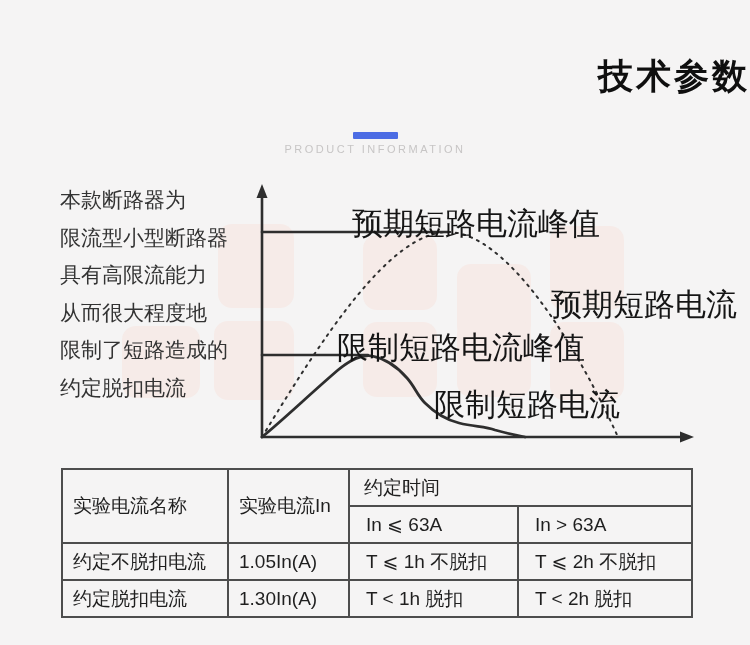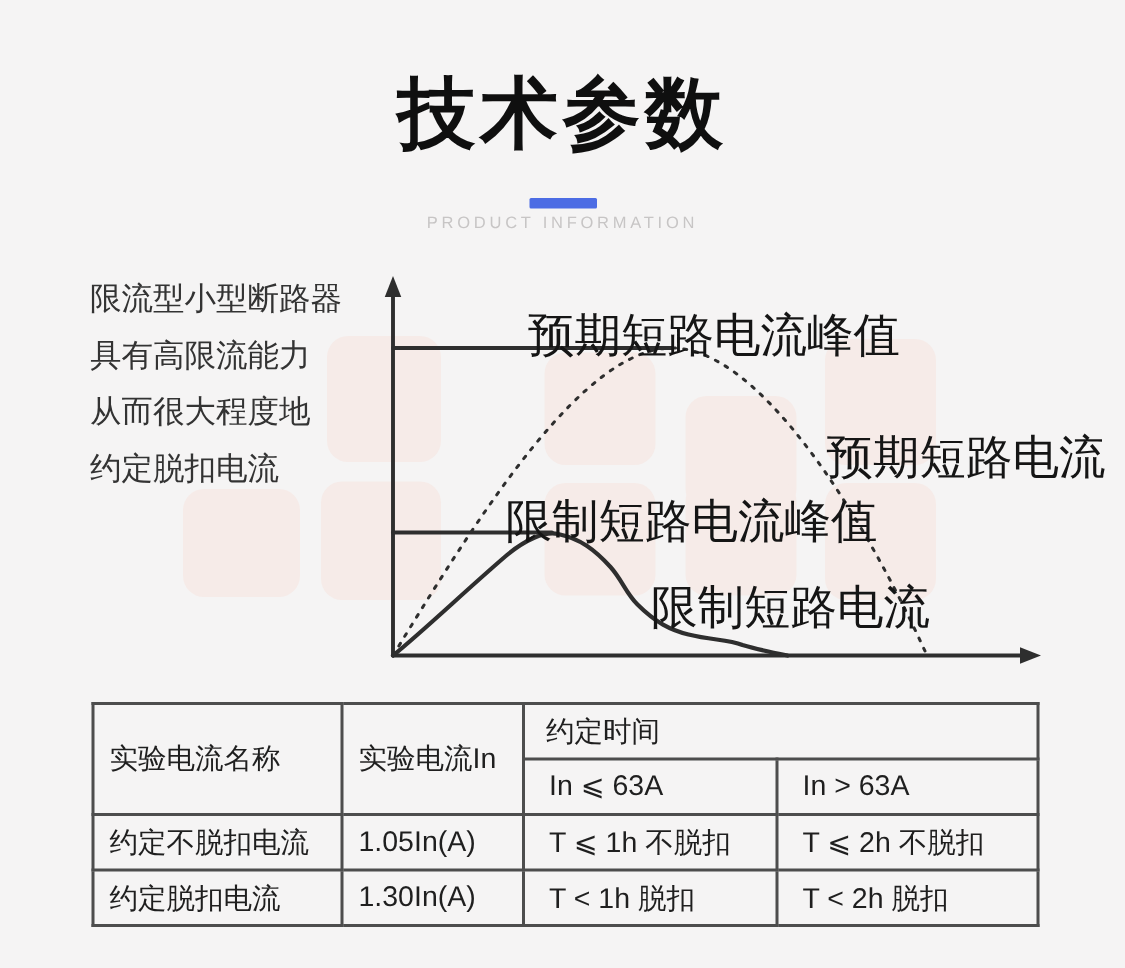--- a/index.html
+++ b/index.html
@@ -6,22 +6,22 @@
   body{
     width:750px;height:645px;position:relative;overflow:hidden;
     background:#f5f4f4;
     font-family:"Liberation Sans","DejaVu Sans",sans-serif;
     color:#222;
   }
   .abs{position:absolute;}
 
   
   .page-title{
-    left:0;right:0;top:46px;text-align:center;
-    font-size:52px;line-height:60px;font-weight:700;color:#0f0f0f;
+    left:0;right:0;top:46px;text-align:right;
+    font-size:35px;line-height:60px;font-weight:700;color:#0f0f0f;
     letter-spacing:3px;
   }
   .accent-bar{left:353px;top:132px;width:45px;height:7px;background:#4c6ce4;border-radius:1px;}
   .page-subtitle{
     left:0;right:0;top:143px;text-align:center;
     font-size:11px;letter-spacing:2.5px;color:#c7c5c5;font-weight:400;
   }
 
   
   .deco{background:#f6ebe8;border-radius:14px;}
@@ -57,23 +57,25 @@
 <div class="abs deco" style="left:214px;top:321px;width:80px;height:79px;"></div>
 <div class="abs deco" style="left:363px;top:322px;width:74px;height:75px;"></div>
 <div class="abs deco" style="left:457px;top:320px;width:74px;height:77px;"></div>
 <div class="abs deco" style="left:550px;top:322px;width:74px;height:78px;"></div>
 
 <div class="abs page-title">技术参数</div>
 <div class="abs accent-bar"></div>
 <div class="abs page-subtitle">PRODUCT INFORMATION</div>
 
 <div class="abs intro">
+  <div>本款断路器为</div>
   <div>限流型小型断路器</div>
   <div>具有高限流能力</div>
   <div>从而很大程度地</div>
+  <div>限制了短路造成的</div>
   <div>约定脱扣电流</div>
 </div>
 
 <svg class="abs chart-svg" width="470" height="262" viewBox="0 0 470 262">
   <g stroke="#2e2e2e" fill="none" stroke-linecap="round" stroke-linejoin="round">
     <path d="M27,255 V12" stroke-width="2.6"></path>
     <path d="M27,255 H446" stroke-width="2.6"></path>
     <path d="M27,50 H213" stroke-width="2.6"></path>
     <path d="M27,173 H133" stroke-width="2.6"></path>
     <path d="M27,255 C88,155 155,50 213,50 C271,50 340,160 383,255" stroke-width="2" stroke-dasharray="2 5.5"></path>

